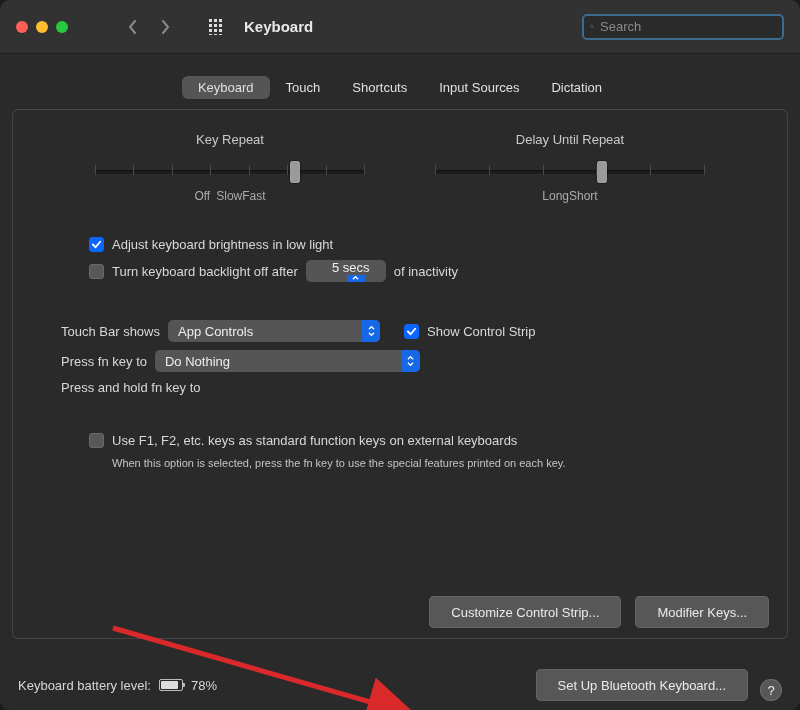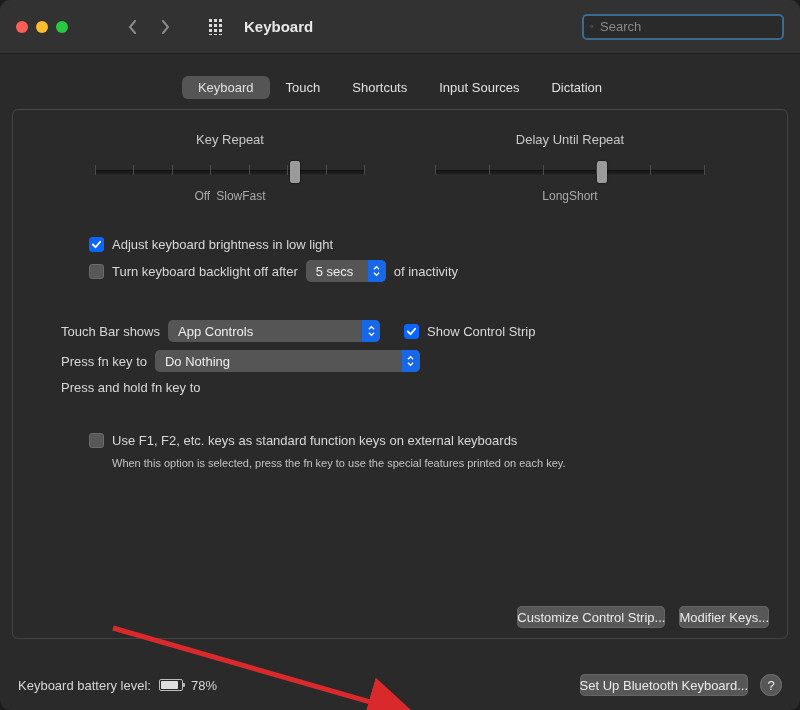--- a/index.html
+++ b/index.html
@@ -40,28 +40,28 @@
   .indent { margin-left: 58px; }
   .indent2 { margin-left: 30px; }
   .checkbox { width: 15px; height: 15px; border-radius: 3px; background: #585858; display: inline-flex; align-items: center; justify-content: center; border: 1px solid #6a6a6a; flex-shrink: 0; }
   .checkbox.checked { background: #0a66ff; border-color: #0a66ff; }
   .checkbox.checked svg { width: 11px; height: 11px; }
   .sep { height: 22px; }
 
   .select { background: #555555; border-radius: 5px; height: 22px; display: inline-flex; align-items: center; padding: 0 0 0 10px; color: #eee; font-size: 13px; overflow: hidden; }
   .select .arrow { background: #1768e8; height: 22px; width: 18px; margin-left: 10px; display: flex; align-items: center; justify-content: center; }
   .select .arrow svg { width: 9px; height: 12px; color: #fff; }
-  .select.w1 { width: 80px; justify-content: space-between; }
+  .select.w1 { width: 80px; justify-content: space-between; flex-direction: column; }
   .select.w2 { width: 212px; justify-content: space-between; }
   .select.w3 { width: 265px; justify-content: space-between; }
   .select.w4 { width: 198px; justify-content: space-between; }
 
   .helptext { color: #c4c4c4; font-size: 11px; margin: 4px 0 0 81px; max-width: 640px; line-height: 1.45; }
 
-  .btn { background: #575757; color: #eaeaea; border-radius: 5px; padding: 3px 0; font-size: 13px; height: 22px; display: inline-flex; align-items: center; box-shadow: 0 0 0 1px #646464 inset; }
+  .btn { background: #575757; color: #eaeaea; border-radius: 5px; padding: 3px 22px; font-size: 13px; height: 32px; display: inline-flex; align-items: center; box-shadow: 0 0 0 1px #646464 inset; }
   .bottomright { position: absolute; right: 18px; bottom: 10px; display: flex; gap: 14px; }
 
   .footer { position: absolute; left: 0; right: 0; bottom: 0; height: 50px; display: flex; align-items: center; padding: 0 18px; color: #d6d6d6; font-size: 13px; gap: 8px; }
   .battery { width: 24px; height: 12px; border: 1px solid #bbb; border-radius: 2px; position: relative; }
   .battery::after { content: ""; position: absolute; right: -3px; top: 3px; width: 2px; height: 4px; background: #bbb; border-radius: 0 1px 1px 0; }
   .battery i { position: absolute; left: 1px; top: 1px; bottom: 1px; width: 78%; background: #ddd; border-radius: 1px; }
   .footer .right { margin-left: auto; display: flex; gap: 12px; align-items: flex-end; }
   .helpbtn { width: 22px; height: 22px; border-radius: 50%; background: #575757; color: #eee; display: flex; align-items: center; justify-content: center; font-size: 13px; box-shadow: 0 0 0 1px #6a6a6a inset; }
 
   .arrow-annot { position: absolute; left: 94px; top: 510px; pointer-events: none; }

